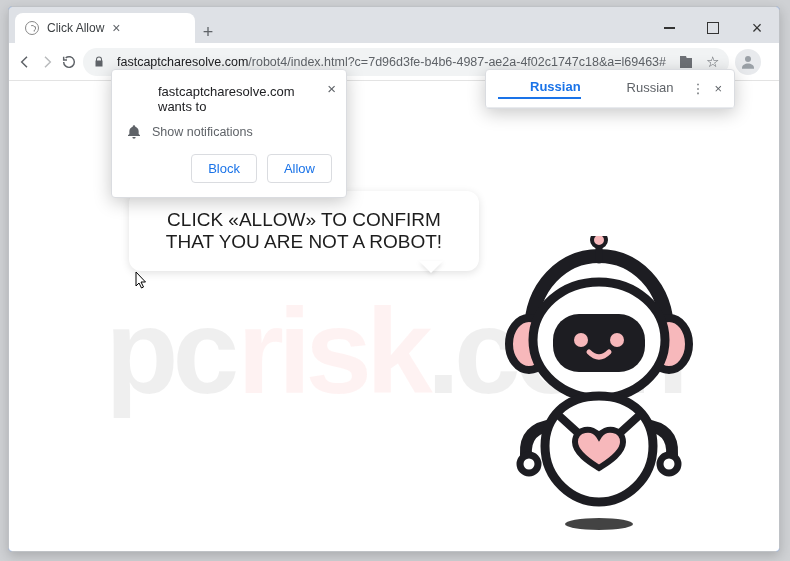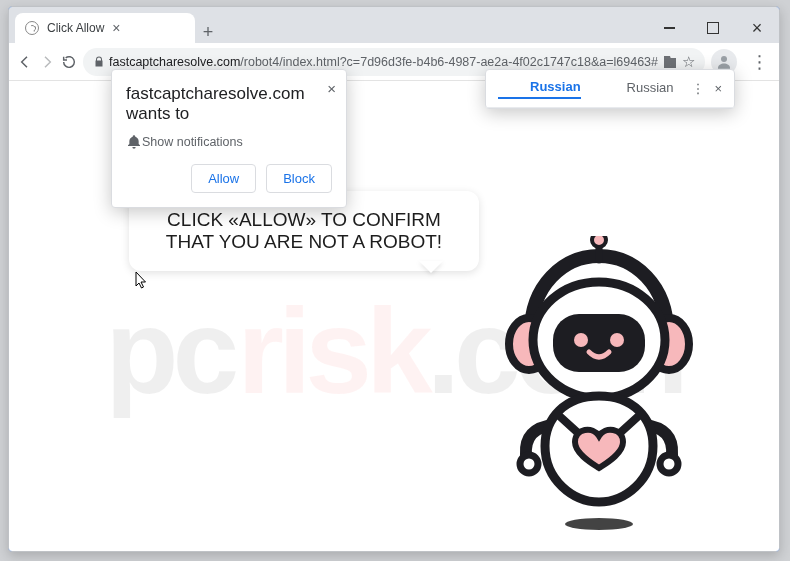--- a/index.html
+++ b/index.html
@@ -18,21 +18,21 @@
   .newtab { width: 26px; text-align: center; font-size: 18px; color: #5f6368; }
   .win-controls { margin-left: auto; display: flex; }
   .win-btn { width: 44px; height: 30px; display:flex; align-items:center; justify-content:center; color:#333; font-size:14px; }
   .win-btn.min::after { content:""; width:11px; height:1.5px; background:#333; }
   .win-btn.max::after { content:""; width:10px; height:10px; border:1.5px solid #333; }
   .win-btn.close { font-size:18px; }
 
   
   .toolbar { height: 38px; background:#fff; border-bottom:1px solid #e3e3e3; display:flex; align-items:center; padding:0 8px; gap:6px; }
   .nav-icon { width:24px; height:24px; display:flex; align-items:center; justify-content:center; color:#5f6368; }
-  .omnibox { flex:1; height:28px; background:#f1f3f4; border-radius:14px; display:flex; align-items:center; padding:0 10px; gap:4px; }
+  .omnibox { flex:1; height:28px; background:#f1f3f4; border-radius:14px; display:flex; align-items:center; padding:0 10px; gap:12px; }
   .lock-icon { width:12px; height:13px; }
   .url { font-size:12.5px; color:#5f6368; white-space:nowrap; overflow:hidden; text-overflow:ellipsis; flex:1; }
   .url .host { color:#202124; }
   .right-icons { display:flex; gap:10px; align-items:center; }
   .avatar { width:26px; height:26px; border-radius:50%; background:#e8eaed; display:flex; align-items:center; justify-content:center; }
 
   
   .page { position:relative; width:100%; height:calc(100% - 74px); background:#fff; overflow:hidden; }
   .watermark { position:absolute; inset:0; display:flex; align-items:center; justify-content:center; opacity:.06; pointer-events:none; }
   .watermark span { font-size:120px; font-weight:900; letter-spacing:-6px; color:#000; transform:translateY(35px); }
@@ -40,22 +40,22 @@
 
   .speech { position:absolute; left:120px; top:110px; width:350px; background:#fff; border-radius:12px; padding:18px 20px; text-align:center; font-size:19px; font-weight:400; color:#1d1d1d; box-shadow:0 2px 8px rgba(0,0,0,.12); }
   .speech::after { content:""; position:absolute; right:36px; bottom:-14px; border:12px solid transparent; border-top-color:#fff; filter:drop-shadow(0 2px 2px rgba(0,0,0,.1)); }
 
   .cursor { position:absolute; left:126px; top:190px; }
 
   .robot { position:absolute; right:70px; bottom:15px; width:220px; }
 
   
   .notif-popup { position:absolute; left:102px; top:62px; width:236px; background:#fff; border:1px solid #dadce0; border-radius:4px; box-shadow:0 4px 18px rgba(0,0,0,.22); padding:14px; z-index:5; }
-  .notif-title { font-size:17px; color:#202124; margin-bottom:10px; }
-  .notif-row { display:flex; align-items:center; font-size:12.5px; color:#5f6368; }
+  .notif-title { font-size:13px; color:#202124; margin-bottom:10px;margin-left:32px; }
+  .notif-row { display:flex; align-items:center; gap:10px; font-size:12.5px; color:#5f6368; }
   .notif-actions { display:flex; justify-content:flex-end; gap:10px; margin-top:14px; }
   .notif-btn { border:1px solid #dadce0; background:#fff; color:#1a73e8; font-size:13px; padding:6px 16px; border-radius:4px; cursor:pointer; }
   .notif-close { position:absolute; right:10px; top:10px; font-size:15px; color:#5f6368; }
 
   
   .translate-popup { position:absolute; right:44px; top:62px; width:250px; background:#fff; border:1px solid #dadce0; border-radius:4px; box-shadow:0 4px 18px rgba(0,0,0,.22); z-index:5; }
   .translate-tabs { display:flex; align-items:center; padding:0 12px; height:38px; border-bottom:1px solid #e8eaed; gap:14px; font-size:13px; }
   .translate-tab { color:#5f6368; cursor:pointer; padding-bottom:3px;padding-left:32px; }
   .translate-tab.active { color:#1a73e8; font-weight:600; border-bottom:2.5px solid #1a73e8; }
   .translate-actions { margin-left:auto; display:flex; gap:10px; color:#5f6368; }
@@ -172,22 +172,22 @@
   <div class="notif-popup">
     <div class="notif-close">×</div>
     <div class="notif-title">fastcaptcharesolve.com wants to</div>
     <div class="notif-row">
       <svg width="16" height="16" viewBox="0 0 24 24" fill="#5f6368">
           <path d="M12 2a2 2 0 0 1 2 2c3 1 5 3.7 5 7v4l2 2v1H3v-1l2-2v-4c0-3.3 2-6 5-7a2 2 0 0 1 2-2zm0 20a2.5 2.5 0 0 0 2.5-2.5h-5A2.5 2.5 0 0 0 12 22z"></path>
         </svg>
       <span>Show notifications</span>
     </div>
     <div class="notif-actions">
+      <button class="notif-btn">Block</button>
       <button class="notif-btn">Allow</button>
-      <button class="notif-btn">Block</button>
     </div>
   </div>
 
   <div class="translate-popup">
     <div class="translate-tabs">
       <span class="translate-tab active">Russian</span>
       <span class="translate-tab">Russian</span>
       <div class="translate-actions">
         <span>⋮</span>
         <span>×</span>

